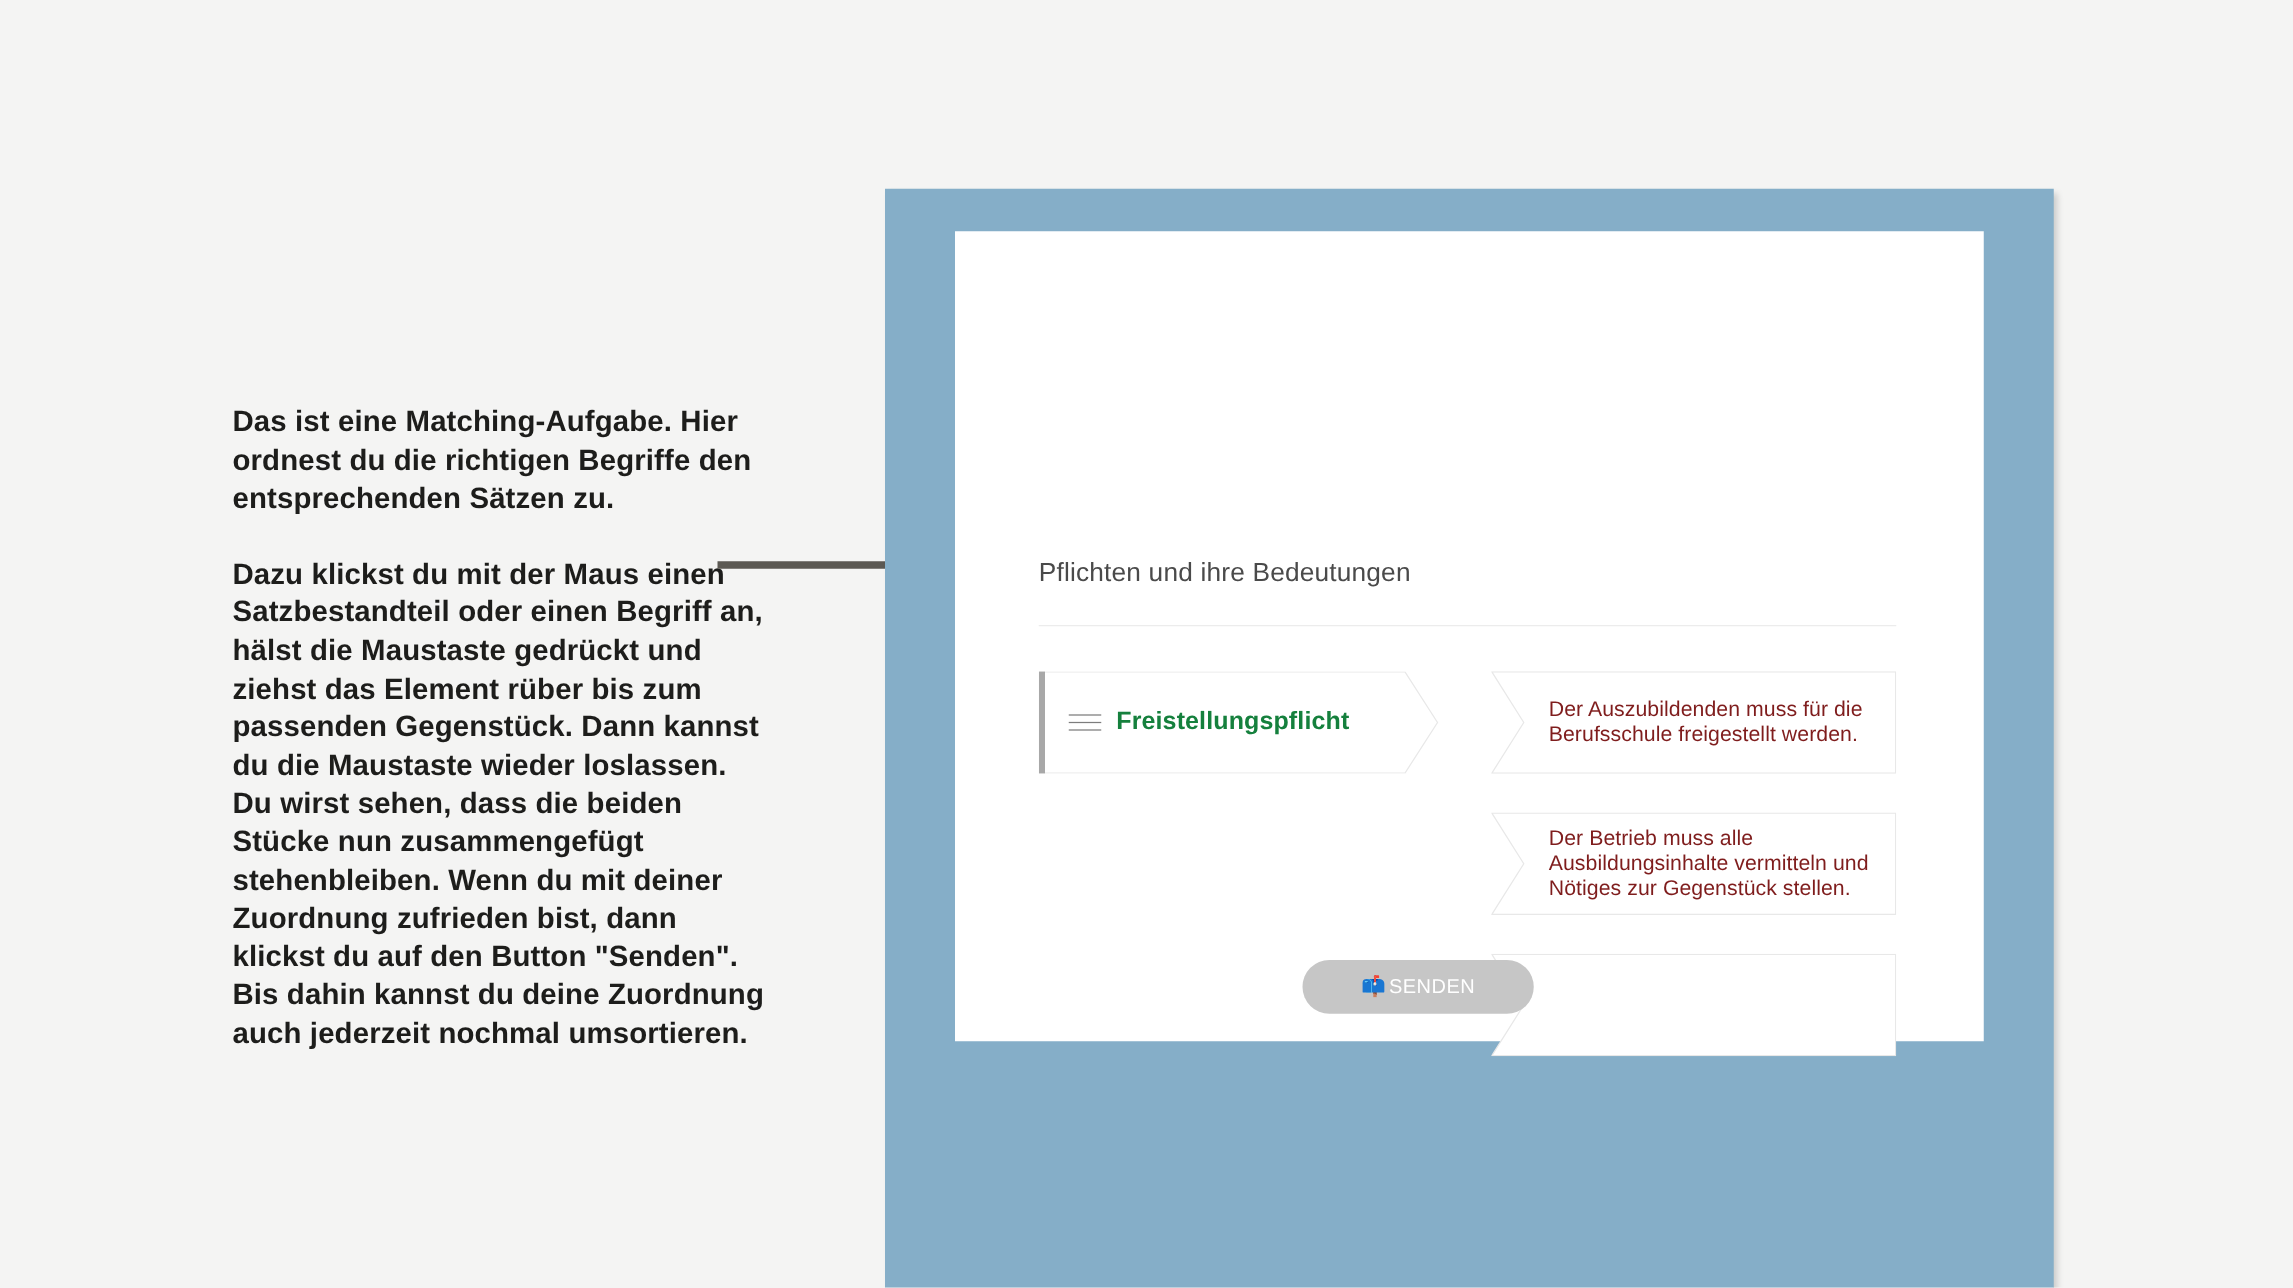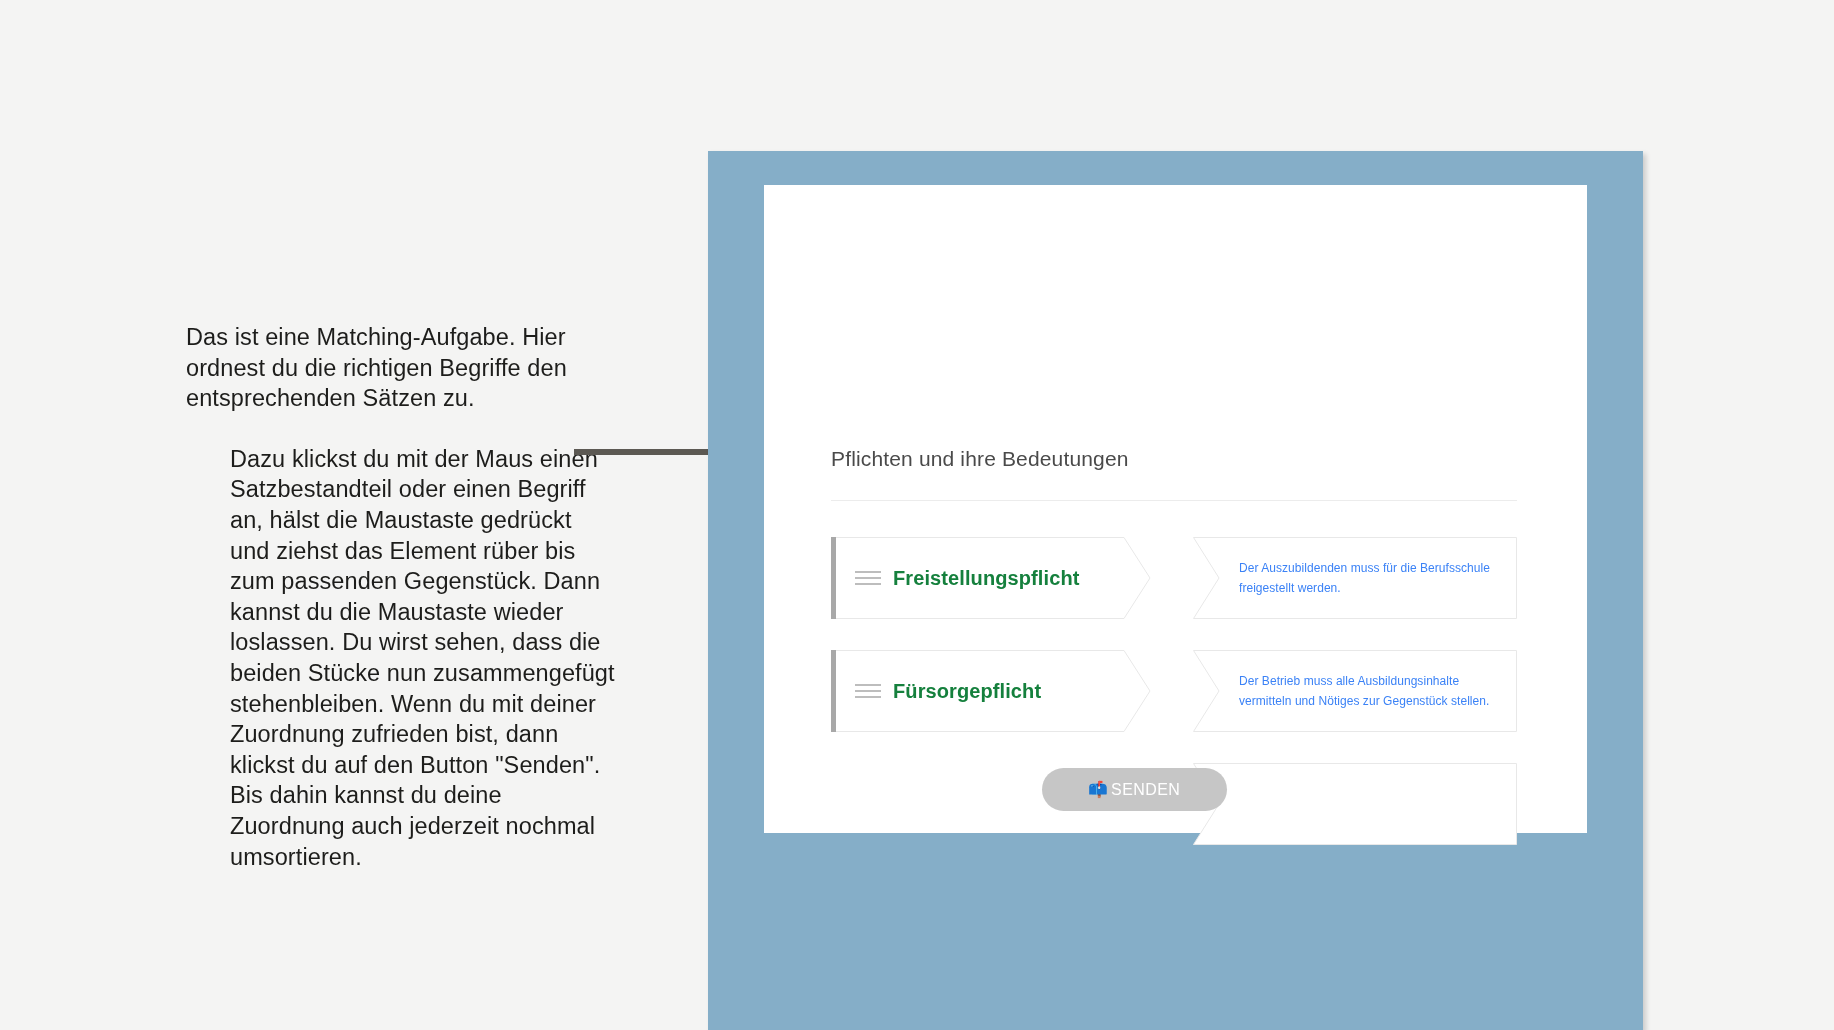--- a/index.html
+++ b/index.html
@@ -28,24 +28,24 @@
     top: 322px;
     width: 430px;
     color: #1d1d1b;
     font-size: 23.5px;
     line-height: 30.6px;
     letter-spacing: 0.1px;
     font-weight: 400;
   }
   .explainer p {
     margin: 0;
+    font-weight: bold;
   }
   .explainer p.gap {
     margin-top: 30px;
-    margin-left: 44px;
   }
 
   
   .arrow {
     position: absolute;
     left: 572px;
     top: 432px;
     width: 232px;
     height: 40px;
   }
@@ -175,23 +175,23 @@
     top: 0;
     width: 324px;
     height: 82px;
   }
   .def-text {
     position: absolute;
     left: 46px;
     top: 50%;
     transform: translateY(-50%);
     width: 262px;
-    font-size: 12px;
+    font-size: 17px;
     line-height: 20px;
-    color: #3b82f6;
+    color: #7f1d1d;
     letter-spacing: 0.05px;
   }
 
   
   .send-button {
     position: absolute;
     left: 278px;
     top: 583px;
     width: 185px;
     height: 43px;
@@ -253,32 +253,20 @@
 
           <div class="def-tile">
             <svg class="def-shape" viewBox="0 0 324 82" preserveAspectRatio="none">
               <path d="M 0.5 0.5 L 323.5 0.5 L 323.5 81.5 L 0.5 81.5 L 26 41 Z" fill="#ffffff" stroke="#e8e8e8" stroke-width="1"></path>
             </svg>
             <div class="def-text">Der Auszubildenden muss für die Berufsschule freigestellt werden.</div>
           </div>
         </div>
 
         <div class="row">
-          <div class="term-tile">
-            <svg class="term-shape" viewBox="0 0 320 82" preserveAspectRatio="none">
-              <path d="M 0.5 0.5 L 293 0.5 L 319 41 L 293 81.5 L 0.5 81.5 Z" fill="#ffffff" stroke="#e8e8e8" stroke-width="1"></path>
-            </svg>
-            <div class="accent-bar"></div>
-            <div class="grip">
-              <span></span>
-                <span></span>
-                <span></span>
-            </div>
-            <div class="term-label">Fürsorgepflicht</div>
-          </div>
 
           <div class="def-tile">
             <svg class="def-shape" viewBox="0 0 324 82" preserveAspectRatio="none">
               <path d="M 0.5 0.5 L 323.5 0.5 L 323.5 81.5 L 0.5 81.5 L 26 41 Z" fill="#ffffff" stroke="#e8e8e8" stroke-width="1"></path>
             </svg>
             <div class="def-text">Der Betrieb muss alle Ausbildungsinhalte vermitteln und Nötiges zur Gegenstück stellen.</div>
           </div>
         </div>
 
         <div class="row">

